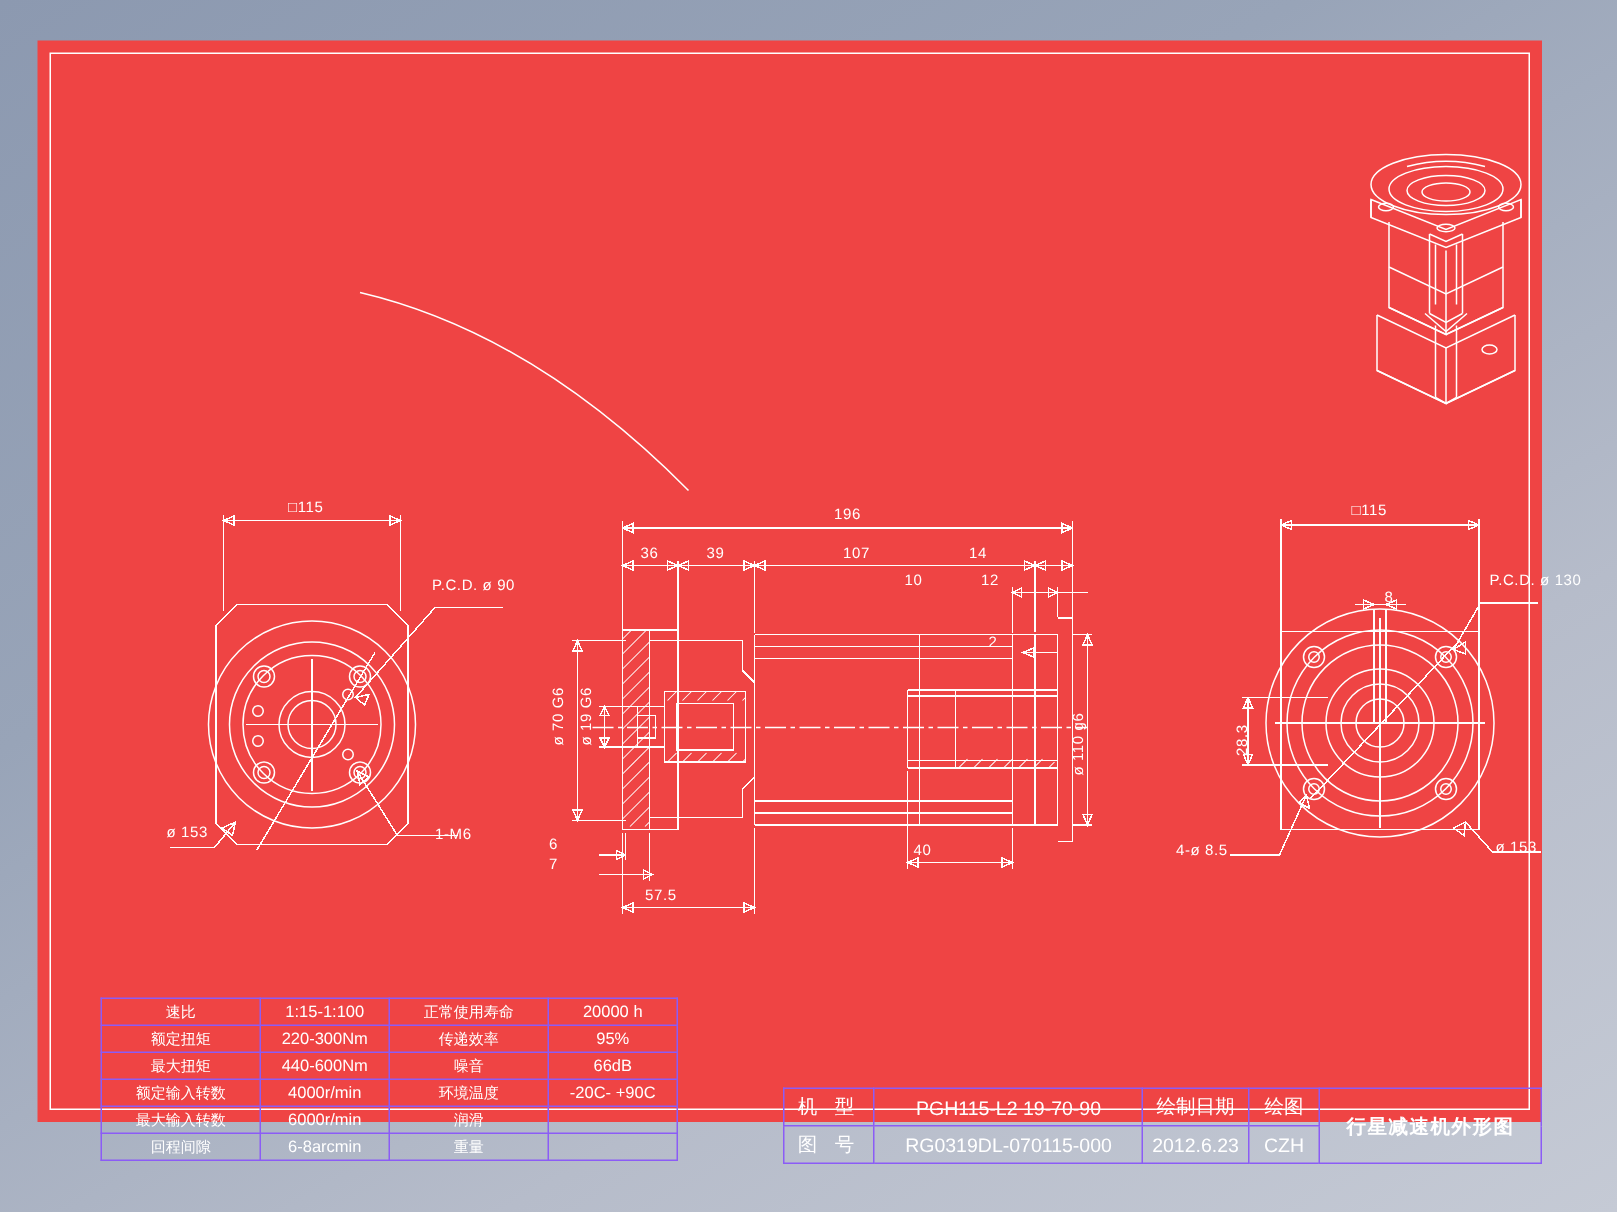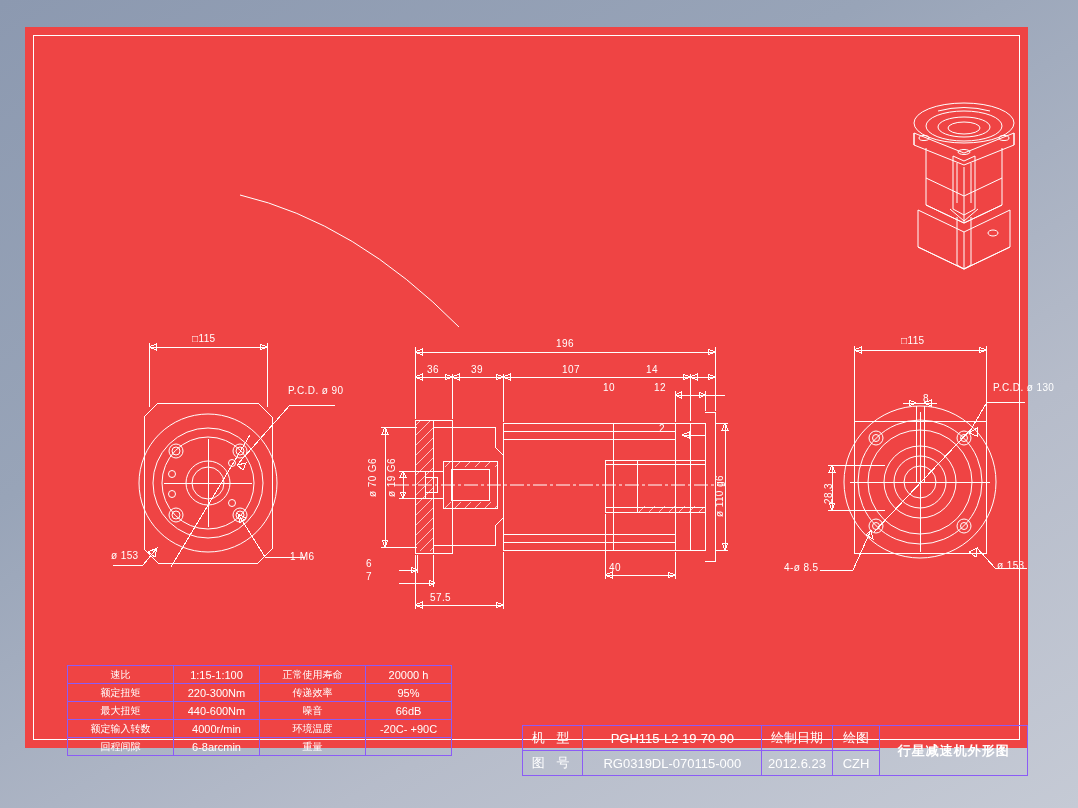--- a/index.html
+++ b/index.html
@@ -338,20 +338,26 @@
         <td class="cn">噪音</td>
         <td class="vl">66dB</td>
       </tr>
       <tr>
         <td class="cn">额定输入转数</td>
         <td class="vl">4000r/min</td>
         <td class="cn">环境温度</td>
         <td class="vl">-20C- +90C</td>
       </tr>
       <tr>
+        <td class="cn">最大输入转数</td>
+        <td class="vl">6000r/min</td>
+        <td class="cn">润滑</td>
+        <td class="vl"></td>
+      </tr>
+      <tr>
         <td class="cn">回程间隙</td>
         <td class="vl">6-8arcmin</td>
         <td class="cn">重量</td>
         <td class="vl"></td>
       </tr>
     </tbody>
   </table>
 
   <table id="title-block">
     <tbody>

